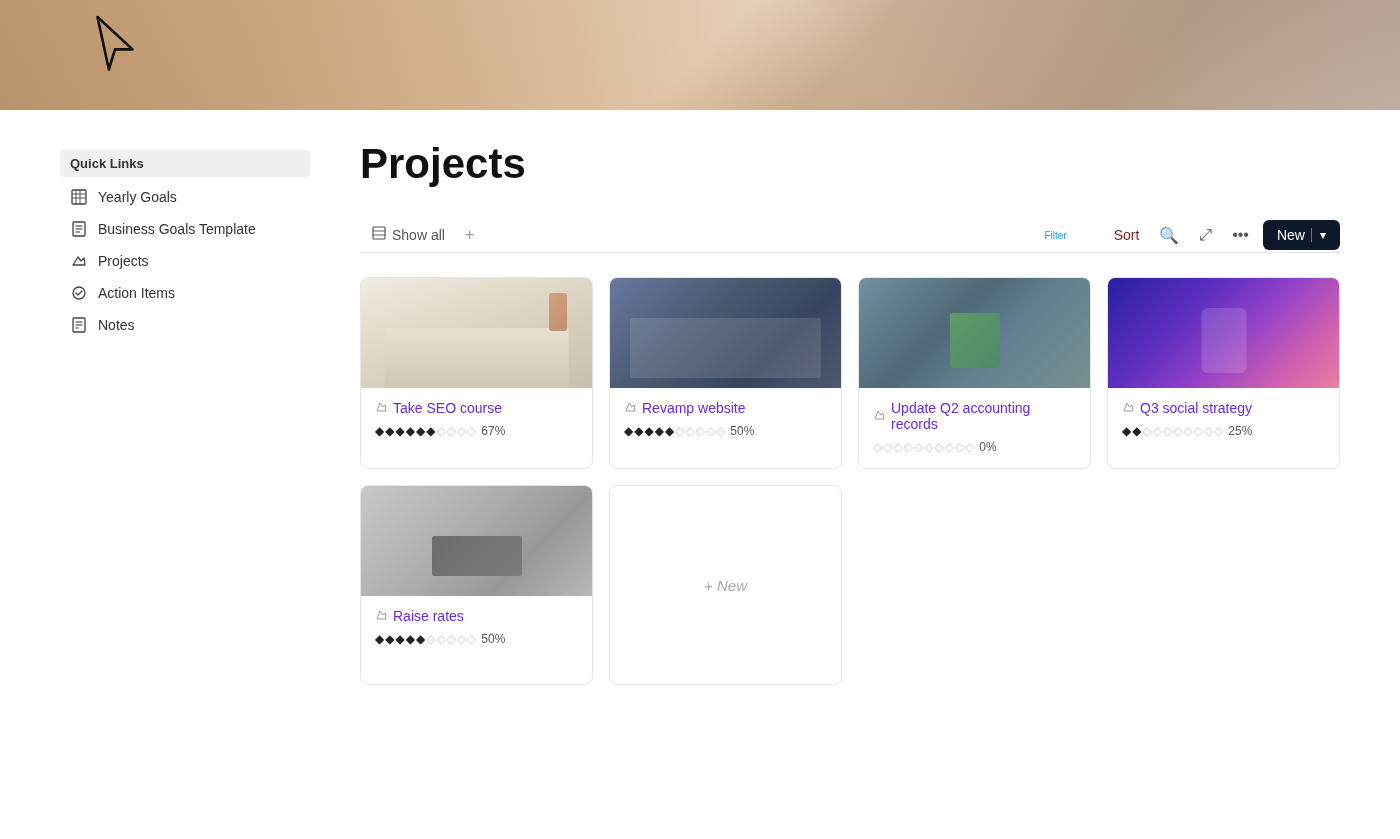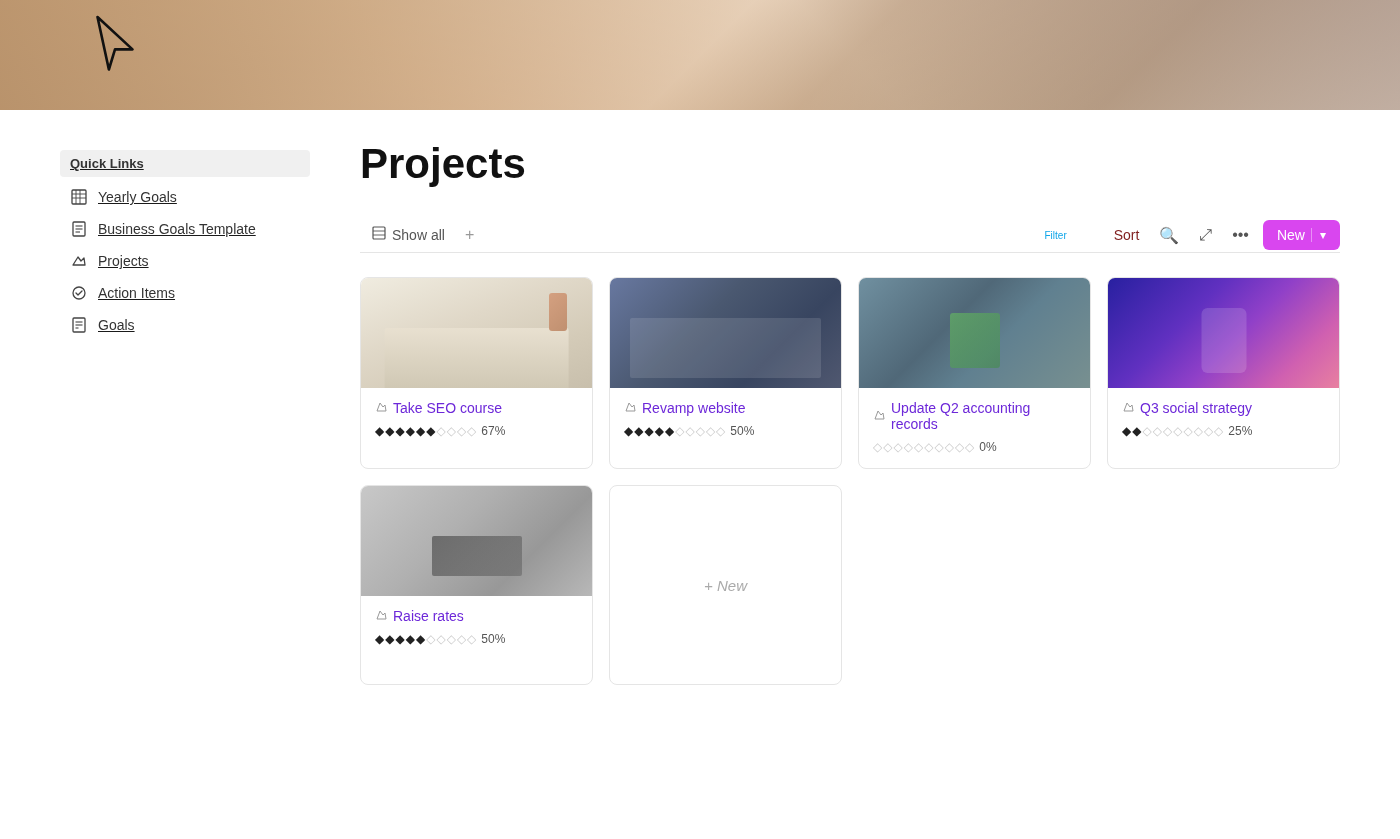--- a/index.html
+++ b/index.html
@@ -32,21 +32,20 @@
       display: flex;
       padding: 0 60px;
     }
 
     
     .sidebar {
       width: 280px;
       flex-shrink: 0;
       padding-top: 40px;
       padding-right: 30px;
-      text-decoration: underline;
     }
     .quick-links-title {
       font-size: 13px;
       font-weight: 600;
       color: #333;
       background: #f0f0f0;
       padding: 6px 10px;
       border-radius: 4px;
       margin-bottom: 4px;
     }
@@ -133,21 +132,21 @@
       padding: 4px 6px;
       margin-left: 27px;
     }
     .icon-btn {
       padding: 4px 6px;
       cursor: pointer;
       color: #555;
       font-size: 16px;
     }
     .new-btn {
-      background: #d946ef;
+      background: #0f172a;
       color: white;
       border: none;
       border-radius: 6px;
       padding: 7px 14px;
       font-size: 14px;
       font-weight: 500;
       cursor: pointer;
       display: flex;
       align-items: center;
       gap: 6px;
@@ -277,21 +276,21 @@
   </div>
         <div class="sidebar-item">
     <span class="sidebar-icon">
             <svg width="16" height="16" viewBox="0 0 16 16" fill="none">
               <rect x="2" y="1" width="12" height="14" rx="1" stroke="#444" stroke-width="1.3"></rect>
               <line x1="4.5" y1="5" x2="11.5" y2="5" stroke="#444" stroke-width="1.1"></line>
               <line x1="4.5" y1="8" x2="11.5" y2="8" stroke="#444" stroke-width="1.1"></line>
               <line x1="4.5" y1="11" x2="7.5" y2="11" stroke="#444" stroke-width="1.1"></line>
             </svg>
           </span>
-    <span>Goals</span>
+    <span>Notes</span>
   </div>
       </div>
   </div>
 
   <div class="content">
     <h1 class="page-title">Projects</h1>
 
     <div class="tabs-bar">
       <div id="tabs-container" style="display:flex;align-items:center;gap:2px;">
           <div class="tab">

